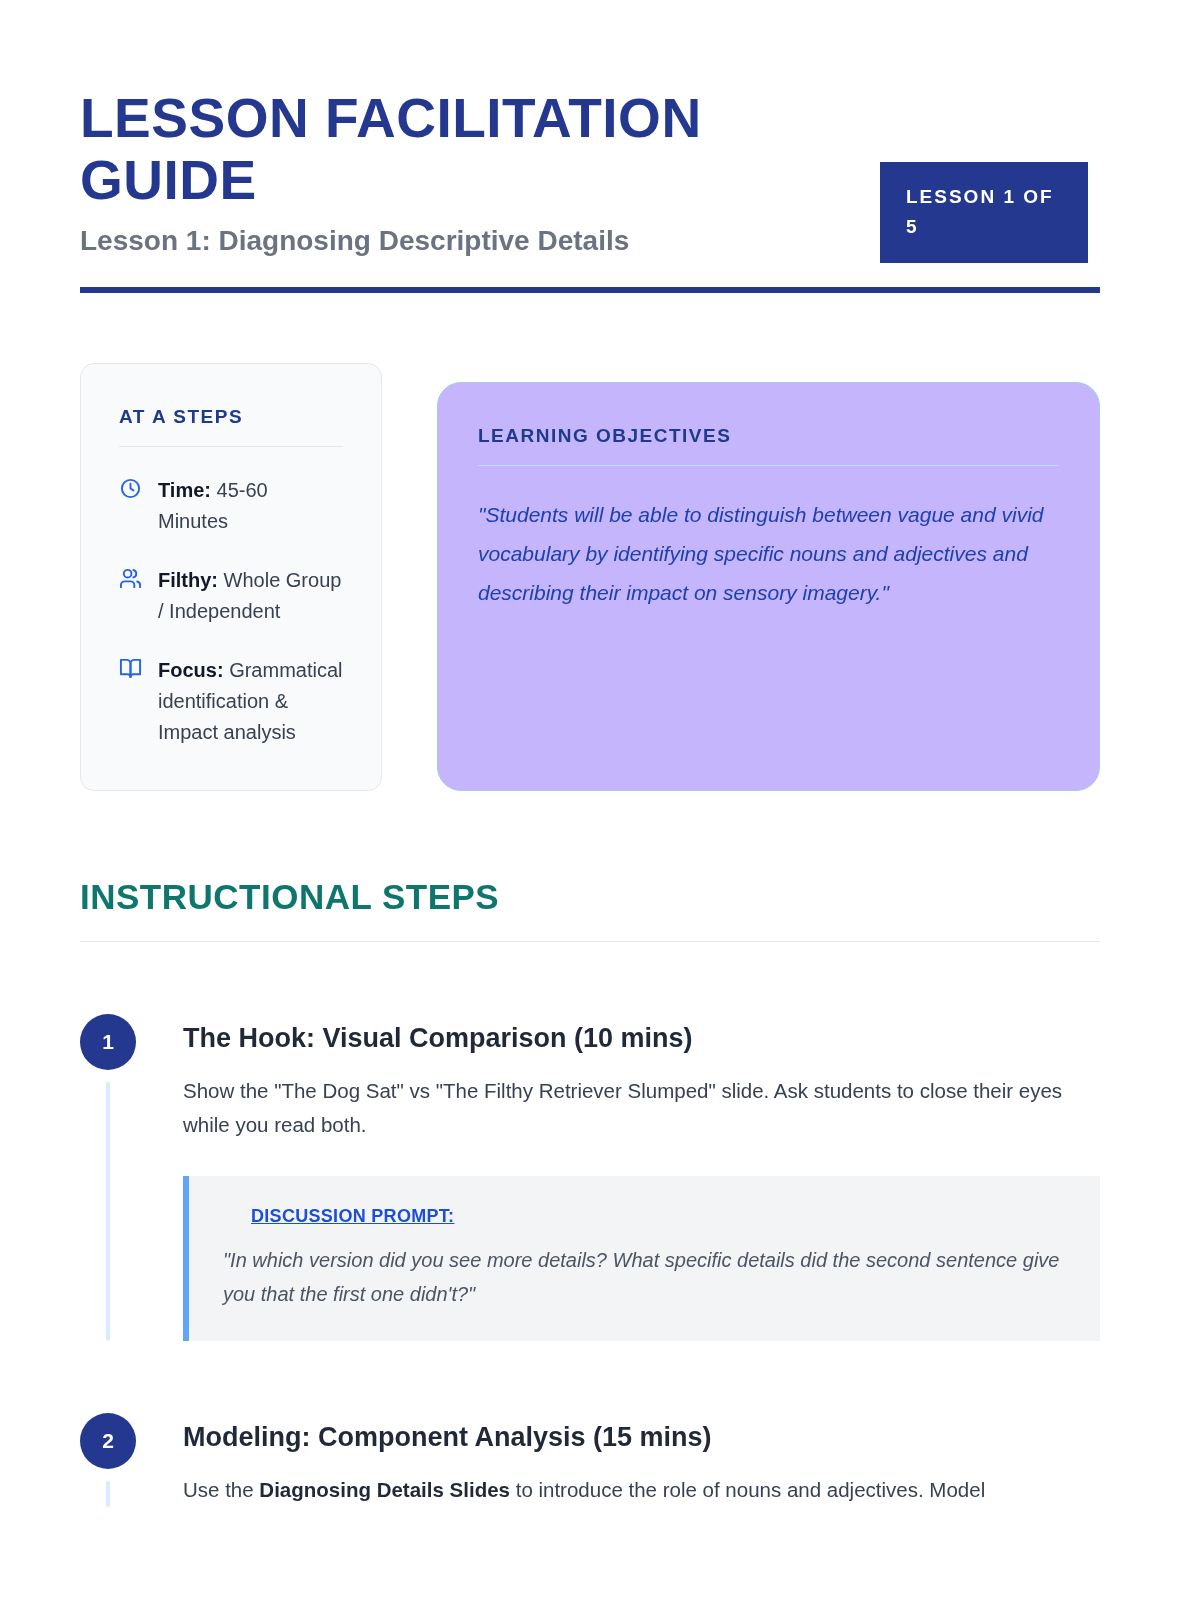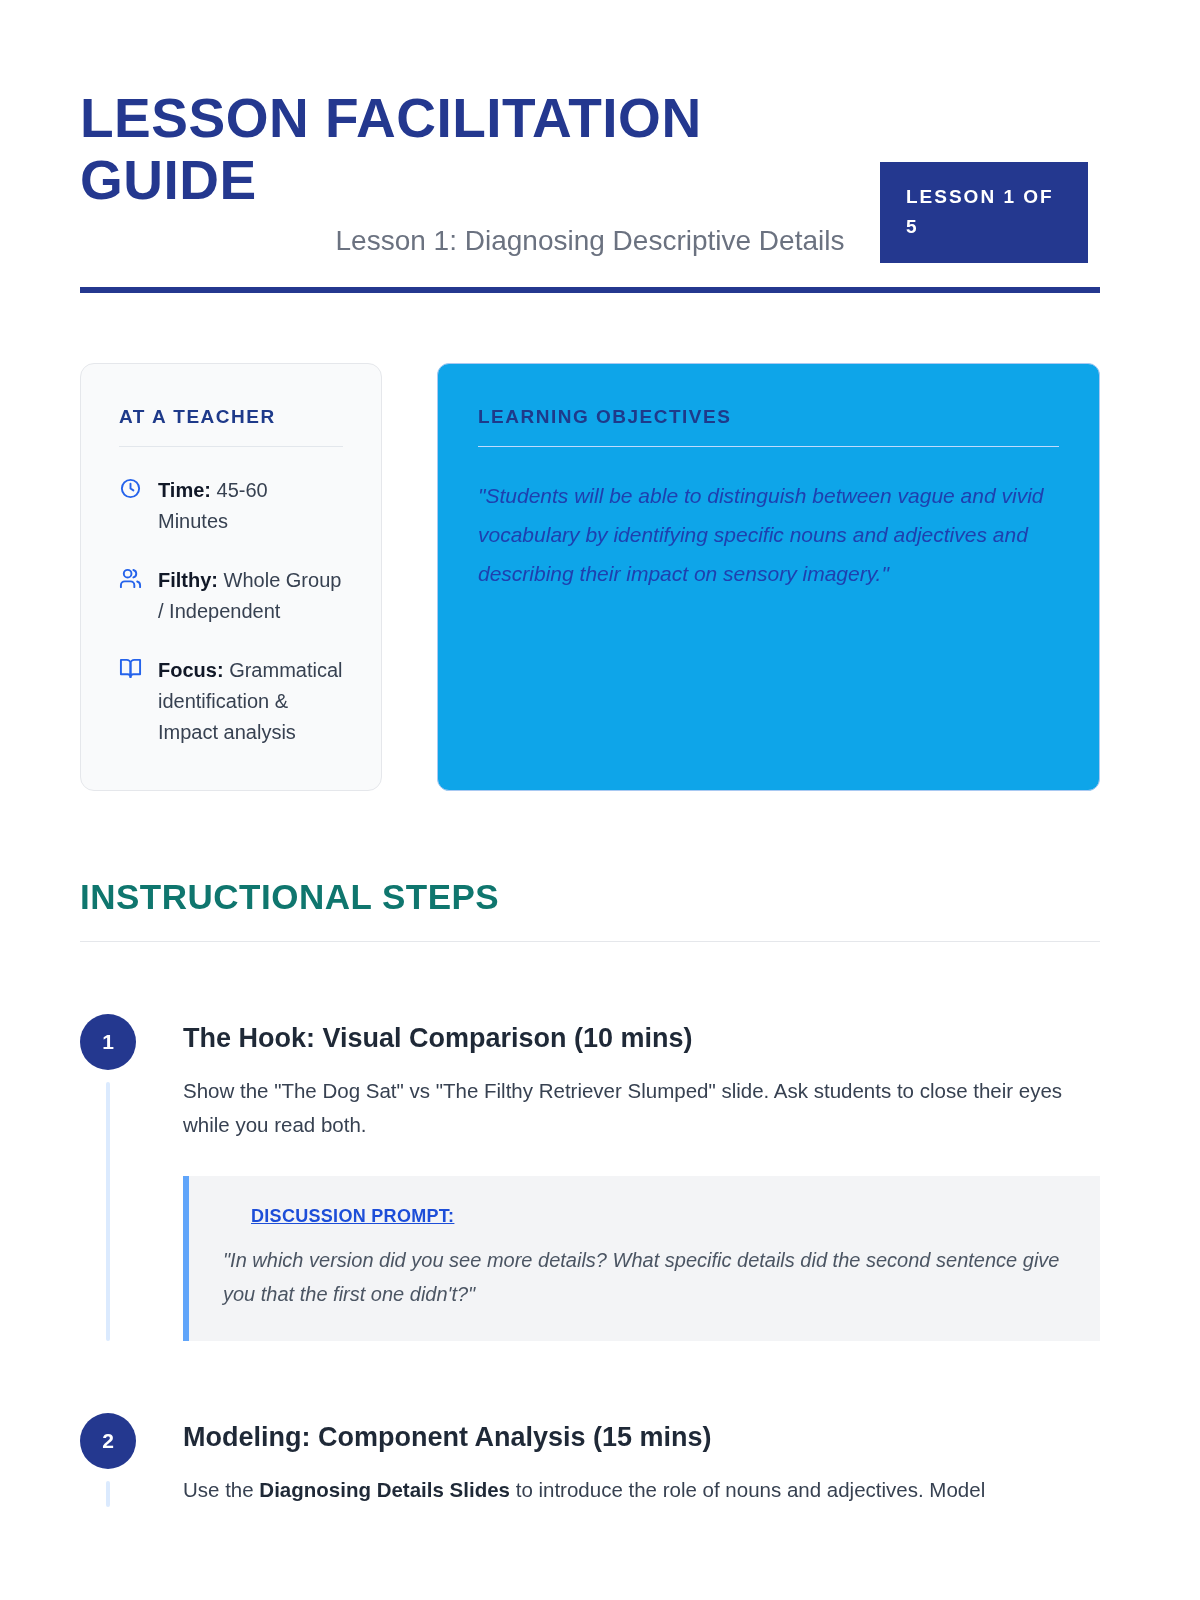--- a/index.html
+++ b/index.html
@@ -3,29 +3,29 @@
 <meta charset="utf-8">
 <style>
   * { margin:0; padding:0; box-sizing:border-box; }
   html,body { background:#ffffff; }
   body { font-family:"Liberation Sans", sans-serif; }
   .page { width:1200px; height:1600px; overflow:hidden; background:#fff; margin:0 auto; padding:88px 100px 0 80px; position:relative; }
 
   
   .header { position:relative; }
   .title { color:#24388f; font-size:55px; font-weight:800; letter-spacing:.5px; line-height:1.12; max-width:860px; }
-  .subtitle { color:#6b7280; font-size:28px; font-weight:400; margin-top:14px;text-align:center; }
+  .subtitle { color:#6b7280; font-size:28px; font-weight:700; margin-top:14px; }
   .badge { position:absolute; top:74px; right:12px; background:#24388f; color:#fff; font-size:19px; font-weight:700;
            letter-spacing:2px; line-height:1.6; padding:20px 26px; width:208px; }
   .rule { height:6px; background:#24388f; margin-top:30px; }
 
   
   .cards { display:flex; gap:55px; margin-top:70px; align-items:stretch; }
   .card-glance { flex:0 0 302px; background:#f9fafb; border:1px solid #e5e7eb; border-radius:14px; padding:42px 38px; }
-  .card-obj { flex:1; background:#0ea5e9; border:1px solid #a9c9f2; border-radius:12px; padding:42px 40px; }
+  .card-obj { flex:1; background:#c4b5fd; border:1px solid #a9c9f2; border-radius:24px; padding:42px 40px;margin-top:19px; }
   .card-heading { font-size:19px; font-weight:800; letter-spacing:1.5px; color:#1e3a8a; padding-bottom:18px; border-bottom:1px solid #e3e7ec; }
   .card-obj .card-heading { border-bottom-color:#bfdbfe; }
   .glance-item { display:flex; gap:15px; margin-top:28px; }
   .glance-icon { flex:0 0 24px; padding-top:2px; }
   .glance-text { font-size:20px; color:#374151; line-height:1.55; }
   .glance-text b { color:#111827; }
   .obj-quote { margin-top:30px; font-style:italic; font-size:21px; color:#1e40af; line-height:1.85; }
   svg.icon { stroke:#2563eb; fill:none; stroke-width:2; stroke-linecap:round; stroke-linejoin:round; width:23px; height:23px; display:block; }
 
   
@@ -55,21 +55,21 @@
       <span>GUIDE</span>
     </h1>
     <div class="subtitle">Lesson 1: Diagnosing Descriptive Details</div>
     <div class="badge">LESSON 1 OF 5</div>
   </div>
   <div class="rule"></div>
 
   <div class="cards">
 
     <div class="card-glance">
-      <div class="card-heading">AT A TEACHER</div>
+      <div class="card-heading">AT A STEPS</div>
 
       <div class="glance-item">
         <span class="glance-icon">
           <svg class="icon" viewBox="0 0 24 24">
               <circle cx="12" cy="12" r="9"></circle>
               <polyline points="12 7 12 12 15 14"></polyline>
             </svg>
         </span>
         <span class="glance-text">
           <b>Time:</b>

